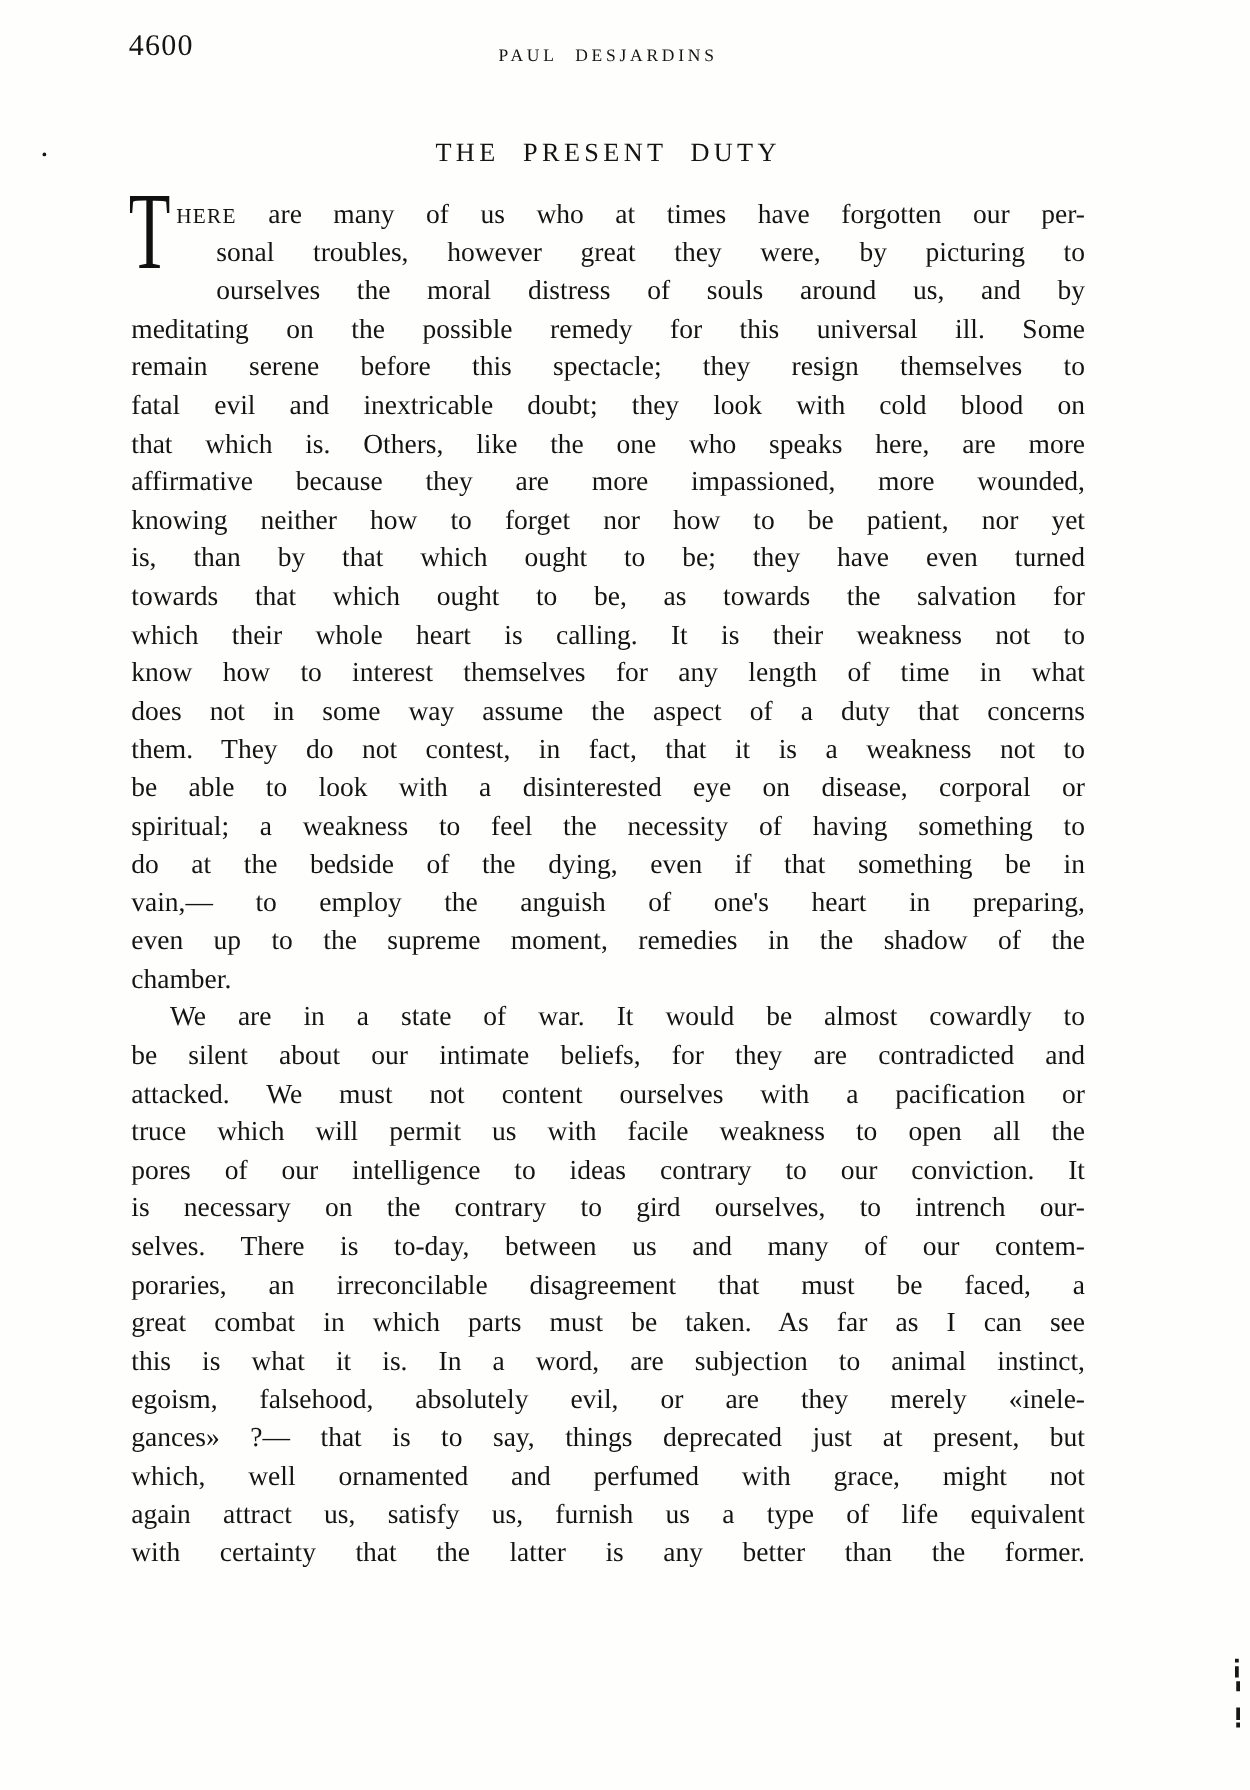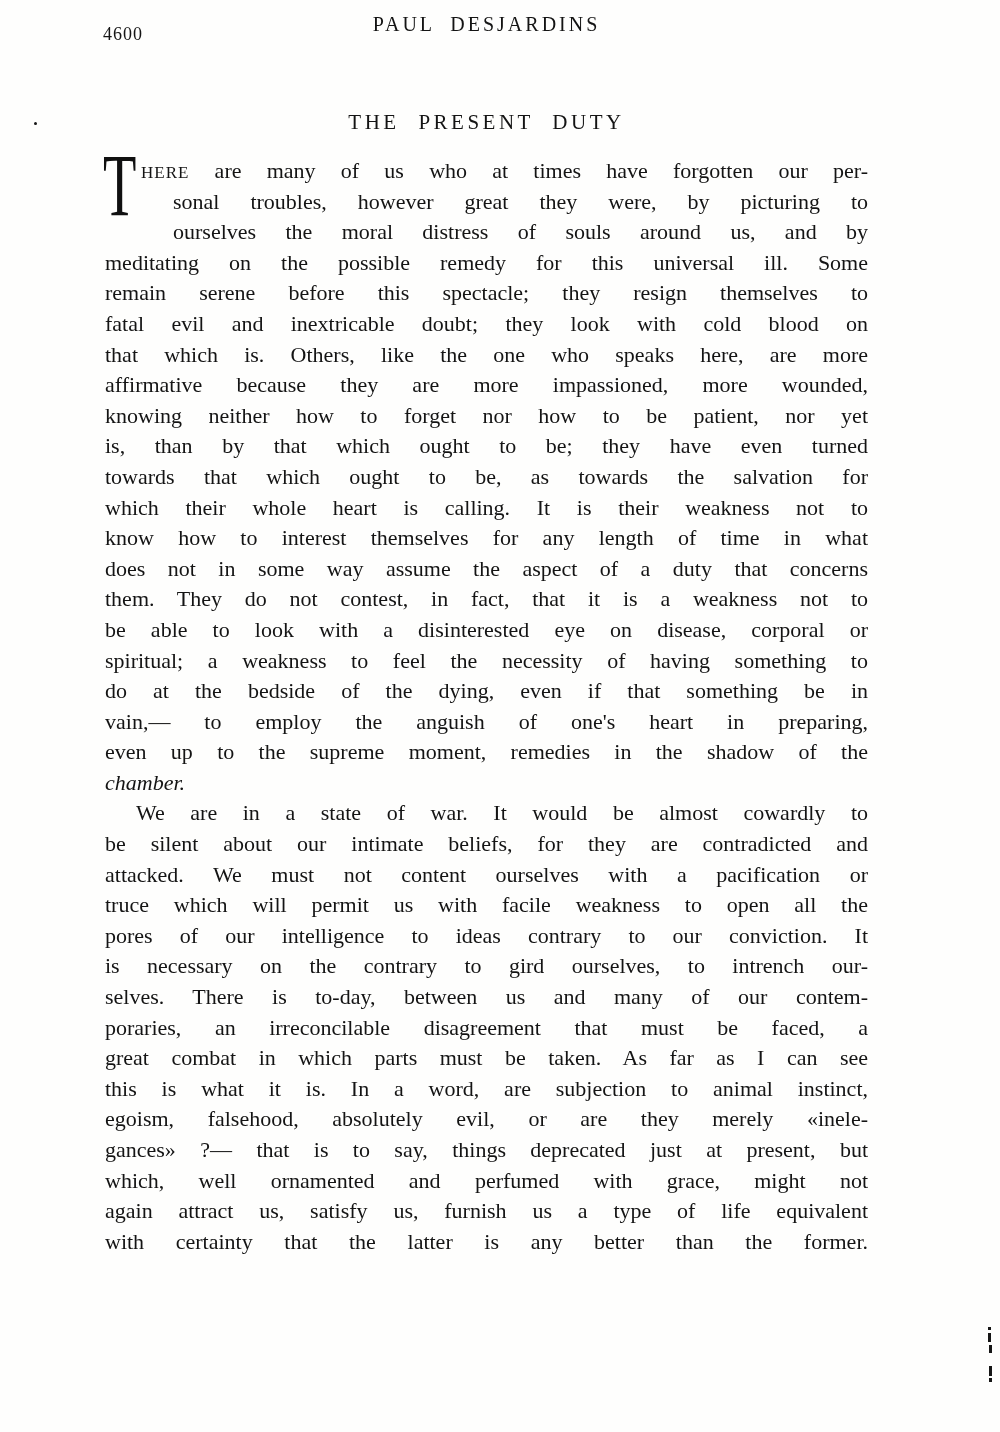--- a/index.html
+++ b/index.html
@@ -6,26 +6,26 @@
   .page{
     position:relative;
     width:1000px;height:1432px;
     background:#fefefd;
     color:#141414;
     font-family:"Liberation Serif","DejaVu Serif",serif;
     overflow:hidden;
   }
   .header-left{
     position:absolute;left:103px;top:24px;
-    font-size:18px;letter-spacing:1px;
+    font-size:24px;letter-spacing:1px;
   }
   .header-center{
-    position:absolute;left:105px;top:13px;width:763px;
+    position:absolute;left:105px;top:38px;width:763px;
     text-align:center;
-    font-size:20px;letter-spacing:3px;word-spacing:8px;
+    font-size:14px;letter-spacing:3px;word-spacing:8px;
   }
   .article-title{
     position:absolute;left:105px;top:110px;width:763px;
     text-align:center;
     font-size:21px;letter-spacing:3.5px;word-spacing:10px;font-family:Liberation Serif, serif;
   }
   .body-text{
     position:absolute;left:105px;top:156px;width:763px;
   }
   .line{
@@ -33,21 +33,21 @@
     font-size:22px;
     text-align:justify;
     text-align-last:justify;
     text-justify:inter-word;
     white-space:normal;
     overflow:visible;
   }
   .line.dc1{padding-left:36px;}
   .line.dc2{padding-left:68px;}
   .line.pind{padding-left:31px;}
-  .line.end{text-align-last:left;font-style:italic;}
+  .line.end{text-align-last:left;}
   .lead{font-size:17px;letter-spacing:1px;}
   .drop-cap{
     position:absolute;left:-2px;top:-14px;
     font-size:88px;line-height:1;
     transform:scaleX(0.62);transform-origin:0 0;
     color:#101010;
   }
   .artifact{position:absolute;background:#161616;}
   .a-dot-left{left:34px;top:122px;width:3px;height:3px;border-radius:50%;}
   .a-dash-1{left:988px;top:1327px;width:3px;height:3px;}

